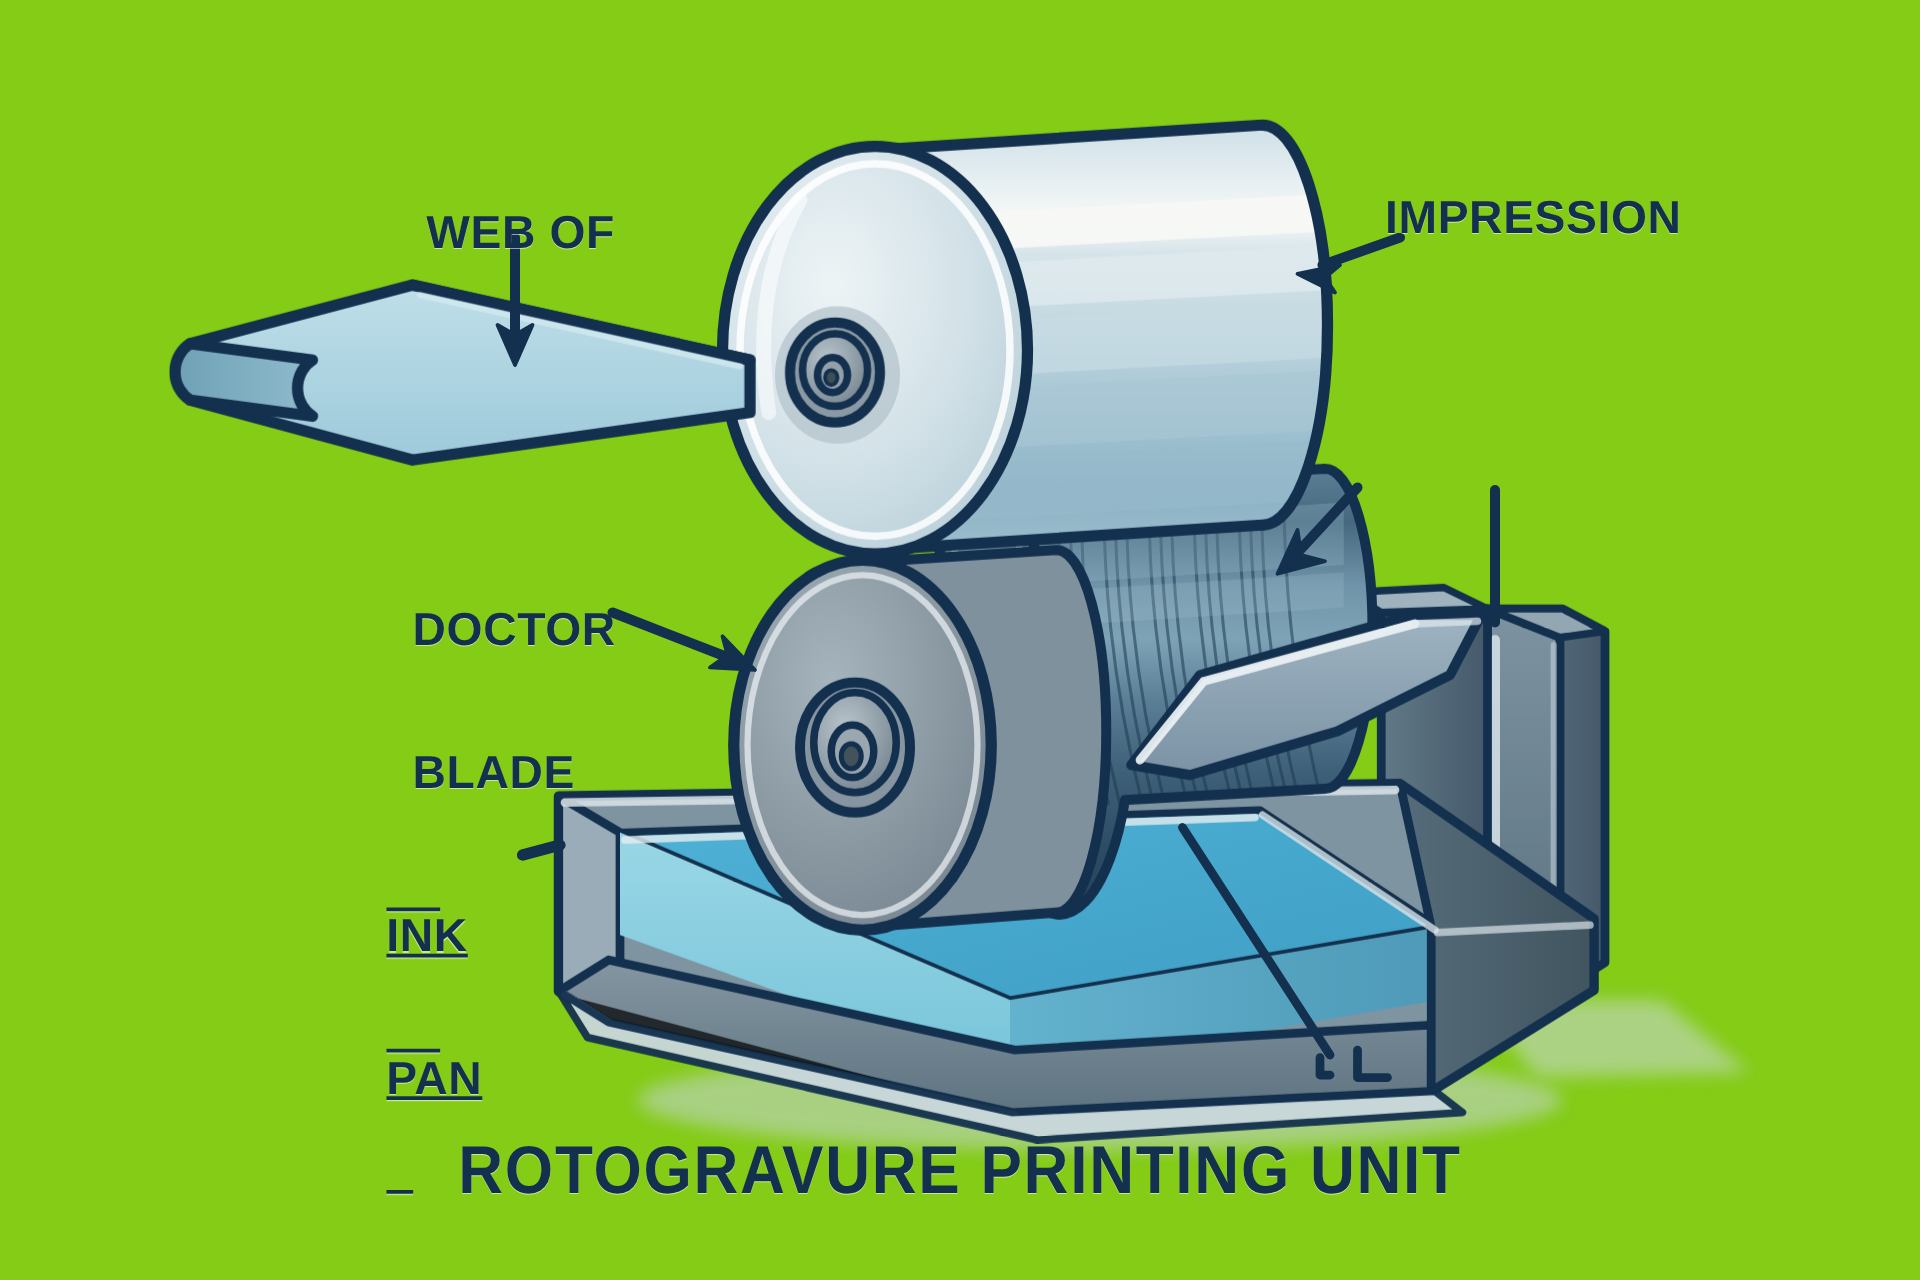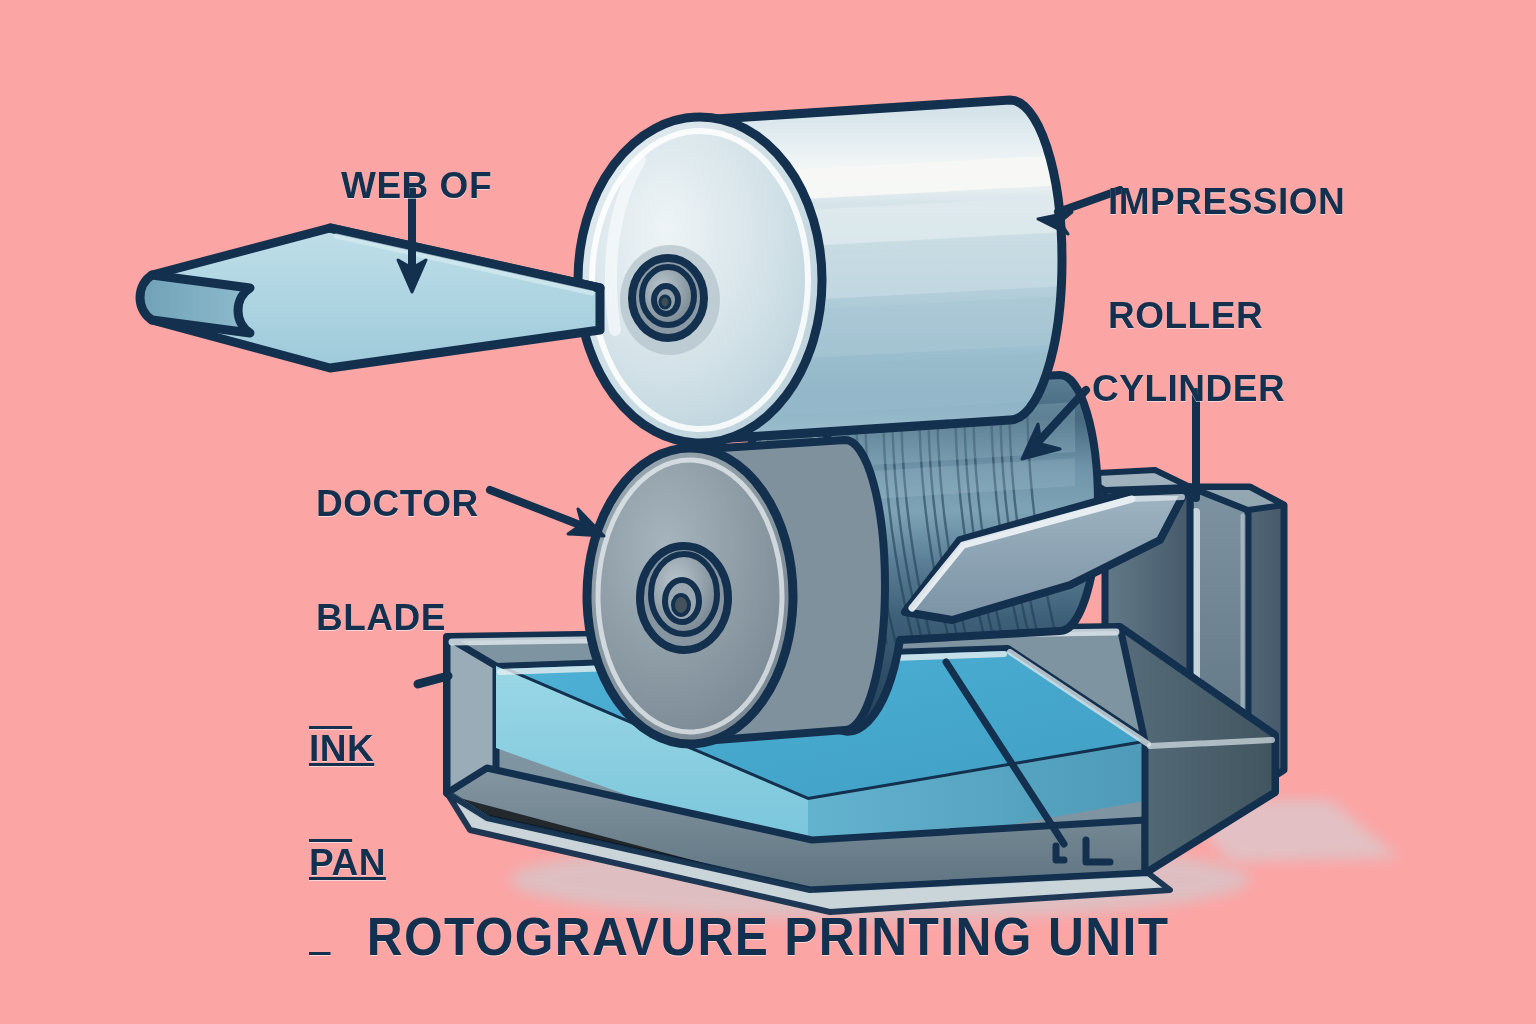--- a/index.html
+++ b/index.html
@@ -7,21 +7,21 @@
     padding: 0;
     background: #f7f4ea;
   }
   body {
     font-family: "Liberation Sans", sans-serif;
   }
   #stage {
     position: relative;
     width: 1536px;
     height: 1024px;
-    background: #fca5a5;
+    background: #84cc16;
     overflow: hidden;
   }
   #diagram {
     position: absolute;
     inset: 0;
     width: 1536px;
     height: 1024px;
   }
   .lbl {
     position: absolute;
@@ -29,23 +29,23 @@
     font-weight: 700;
     letter-spacing: 0.5px;
     line-height: 1.02;
     text-transform: uppercase;
     white-space: pre;
     text-shadow: 0 1px 0 rgba(255,255,255,0.55);
     user-select: none;
   }
   .lbl-line { display: block; }
   #lbl-web       { left: 341px;  top: 92px;  font-size: 37px; }
-  #lbl-impression{ left: 1108px; top: 108px;  font-size: 37px; }
+  #lbl-impression{ left: 1108px; top: 80px;  font-size: 37px; }
   #lbl-engraved  { left: 1092px; top: 295px; font-size: 37px; }
-  #lbl-doctor    { left: 316px;  top: 410px; font-size: 37px; }
+  #lbl-doctor    { left: 330px;  top: 410px; font-size: 37px; }
   #lbl-inkpan    { left: 309px;  top: 655px; font-size: 37px; text-decoration: underline; }
   #title {
     position: absolute;
     left: 0;
     top: 905px;
     width: 1536px;
     text-align: center;
     color: #14304f;
     font-family: "Liberation Sans Narrow", "Liberation Sans", sans-serif;
     font-weight: 700;
@@ -321,25 +321,23 @@
       </g>
     </g>
   </svg>
 
   <div class="lbl" id="lbl-web">
     <span class="lbl-line">WEB OF</span>
   </div>
 
   <div class="lbl" id="lbl-impression">
     <span class="lbl-line">IMPRESSION</span>
-    <span class="lbl-line">ROLLER</span>
   </div>
 
   <div class="lbl" id="lbl-engraved">
-    <span class="lbl-line">CYLINDER</span>
   </div>
 
   <div class="lbl" id="lbl-doctor">
     <span class="lbl-line">DOCTOR</span>
     <span class="lbl-line">BLADE</span>
   </div>
 
   <div class="lbl" id="lbl-inkpan">
     <span class="lbl-line">INK</span>
     <span class="lbl-line">PAN</span>

